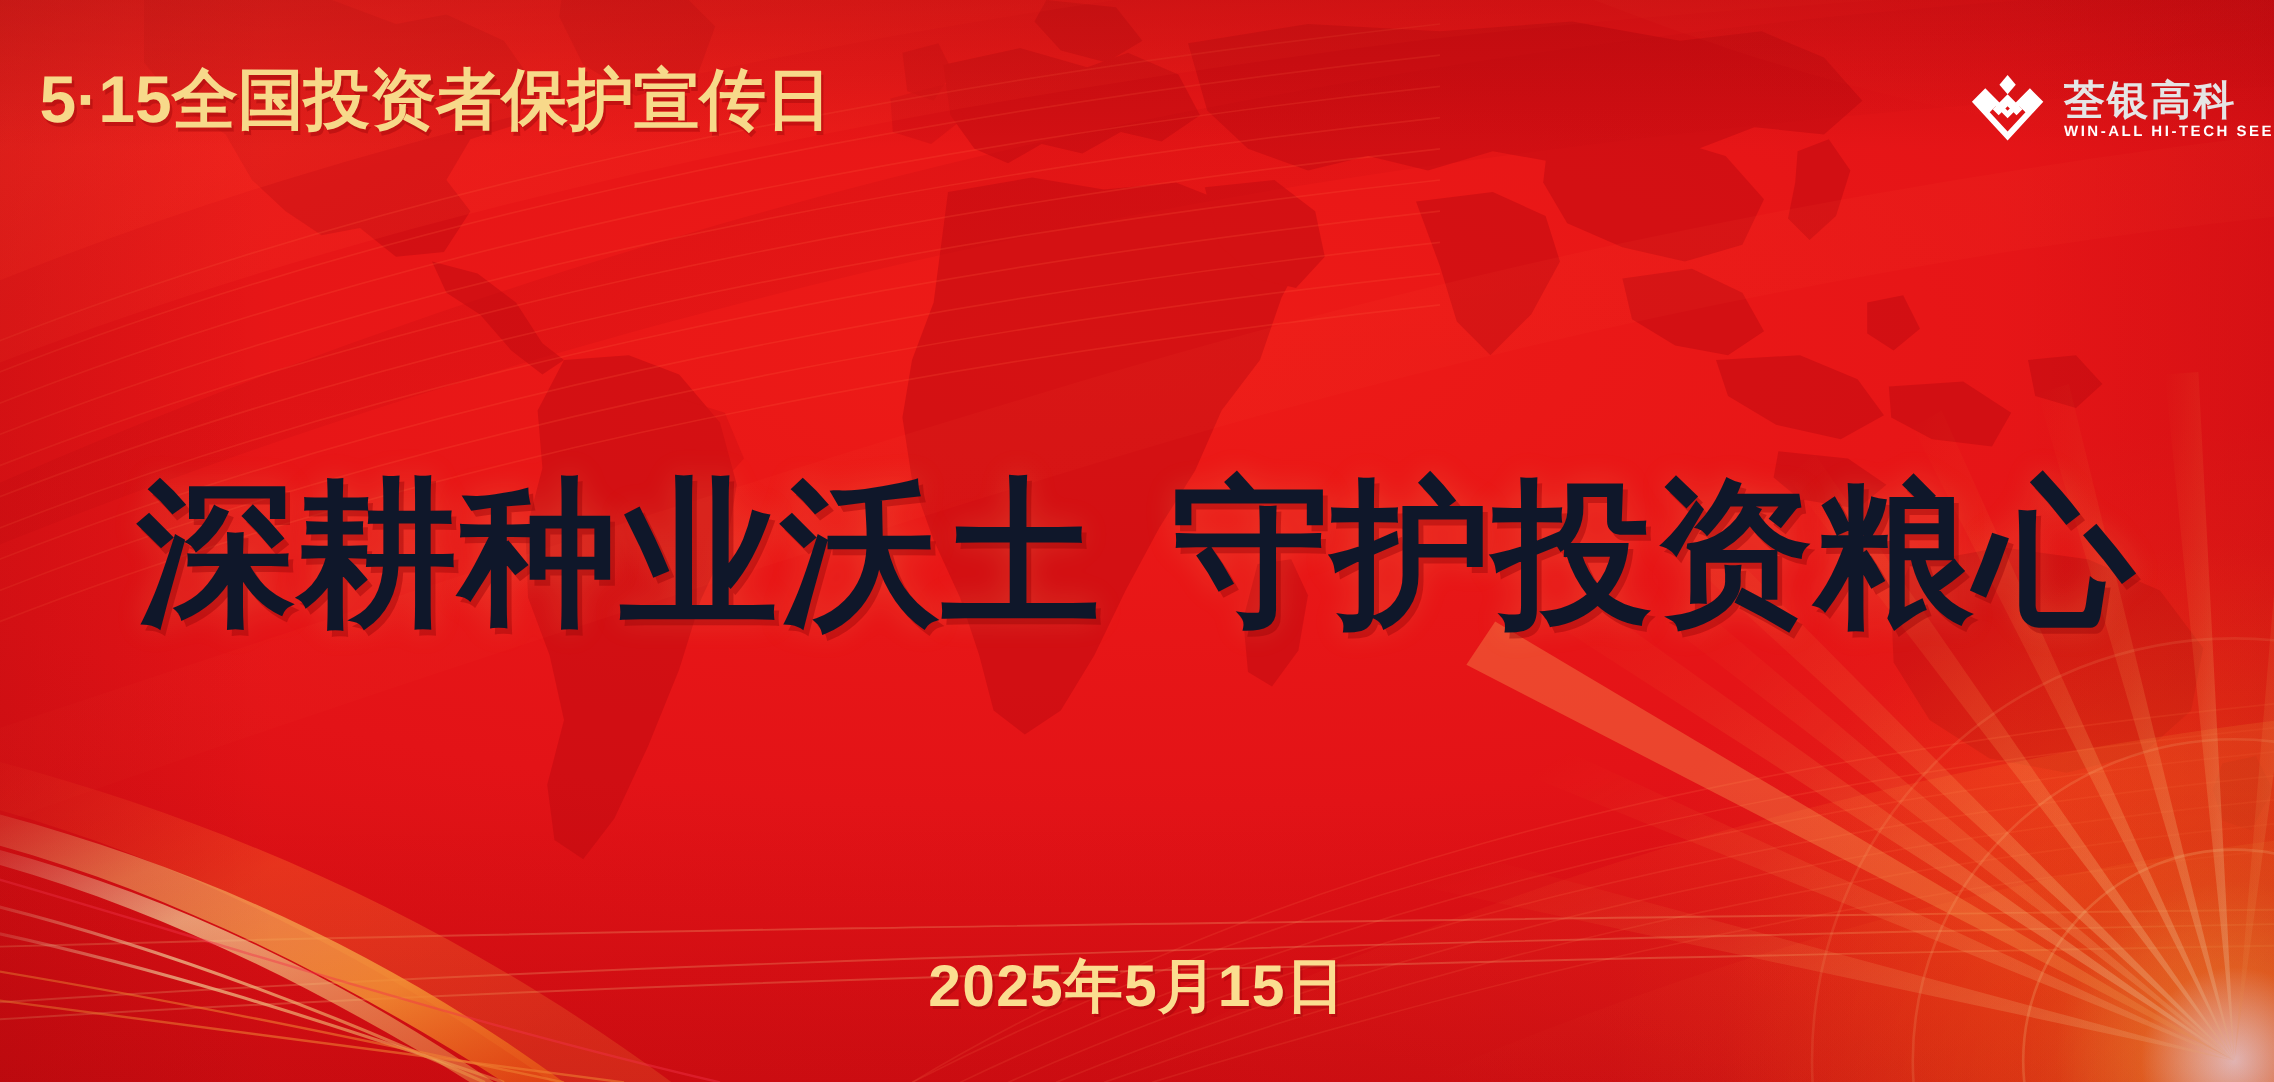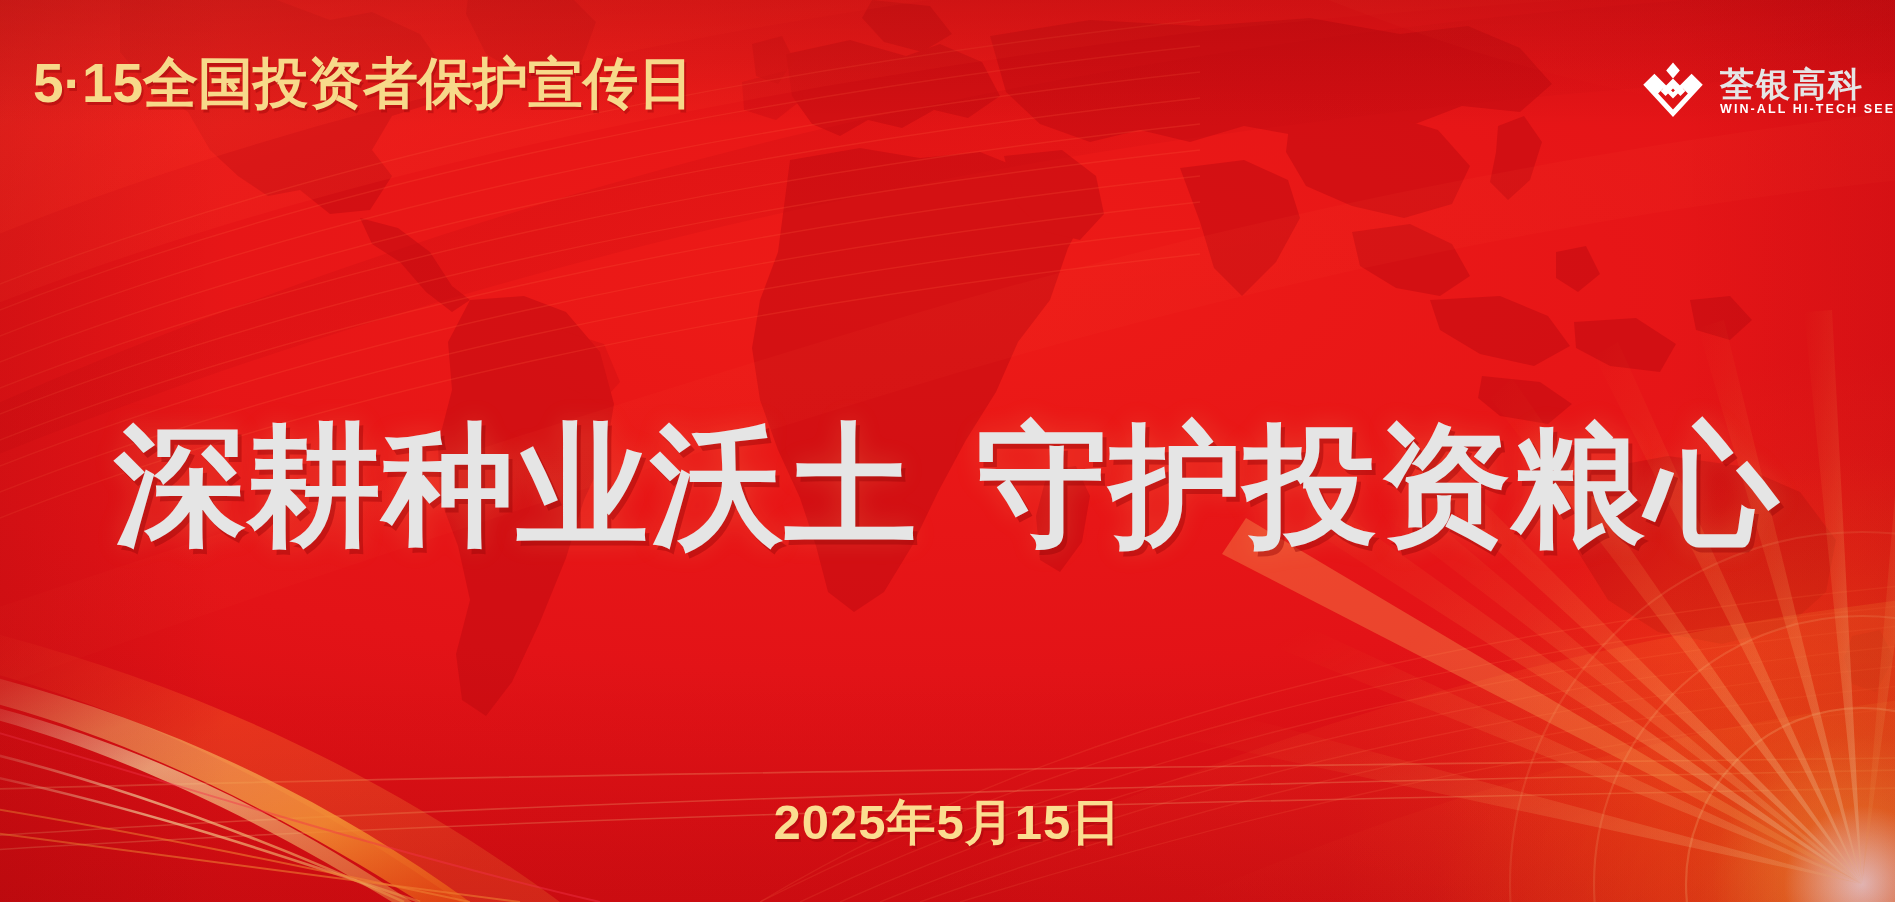--- a/index.html
+++ b/index.html
@@ -94,26 +94,26 @@
     font-weight: 700;
     line-height: 1;
     letter-spacing: 2.1px;
     white-space: nowrap;
   }
 
   .main-title {
     position: absolute;
     left: 0;
     right: 0;
-    top: 412px;
+    top: 388px;
     text-align: center;
     font-size: 132px;
     font-weight: 700;
     line-height: 1.12;
-    color: #e5e5e5;
+    color: #0f172a;
     letter-spacing: 2px;
     text-shadow: 4px 5px 0 rgba(150,4,8,0.42), 0 0 26px rgba(255,210,120,0.20);
     white-space: nowrap;
   }
   .main-title .gap { display: inline-block; width: 58px; }
 
   .date {
     position: absolute;
     left: 0;
     right: 0;

